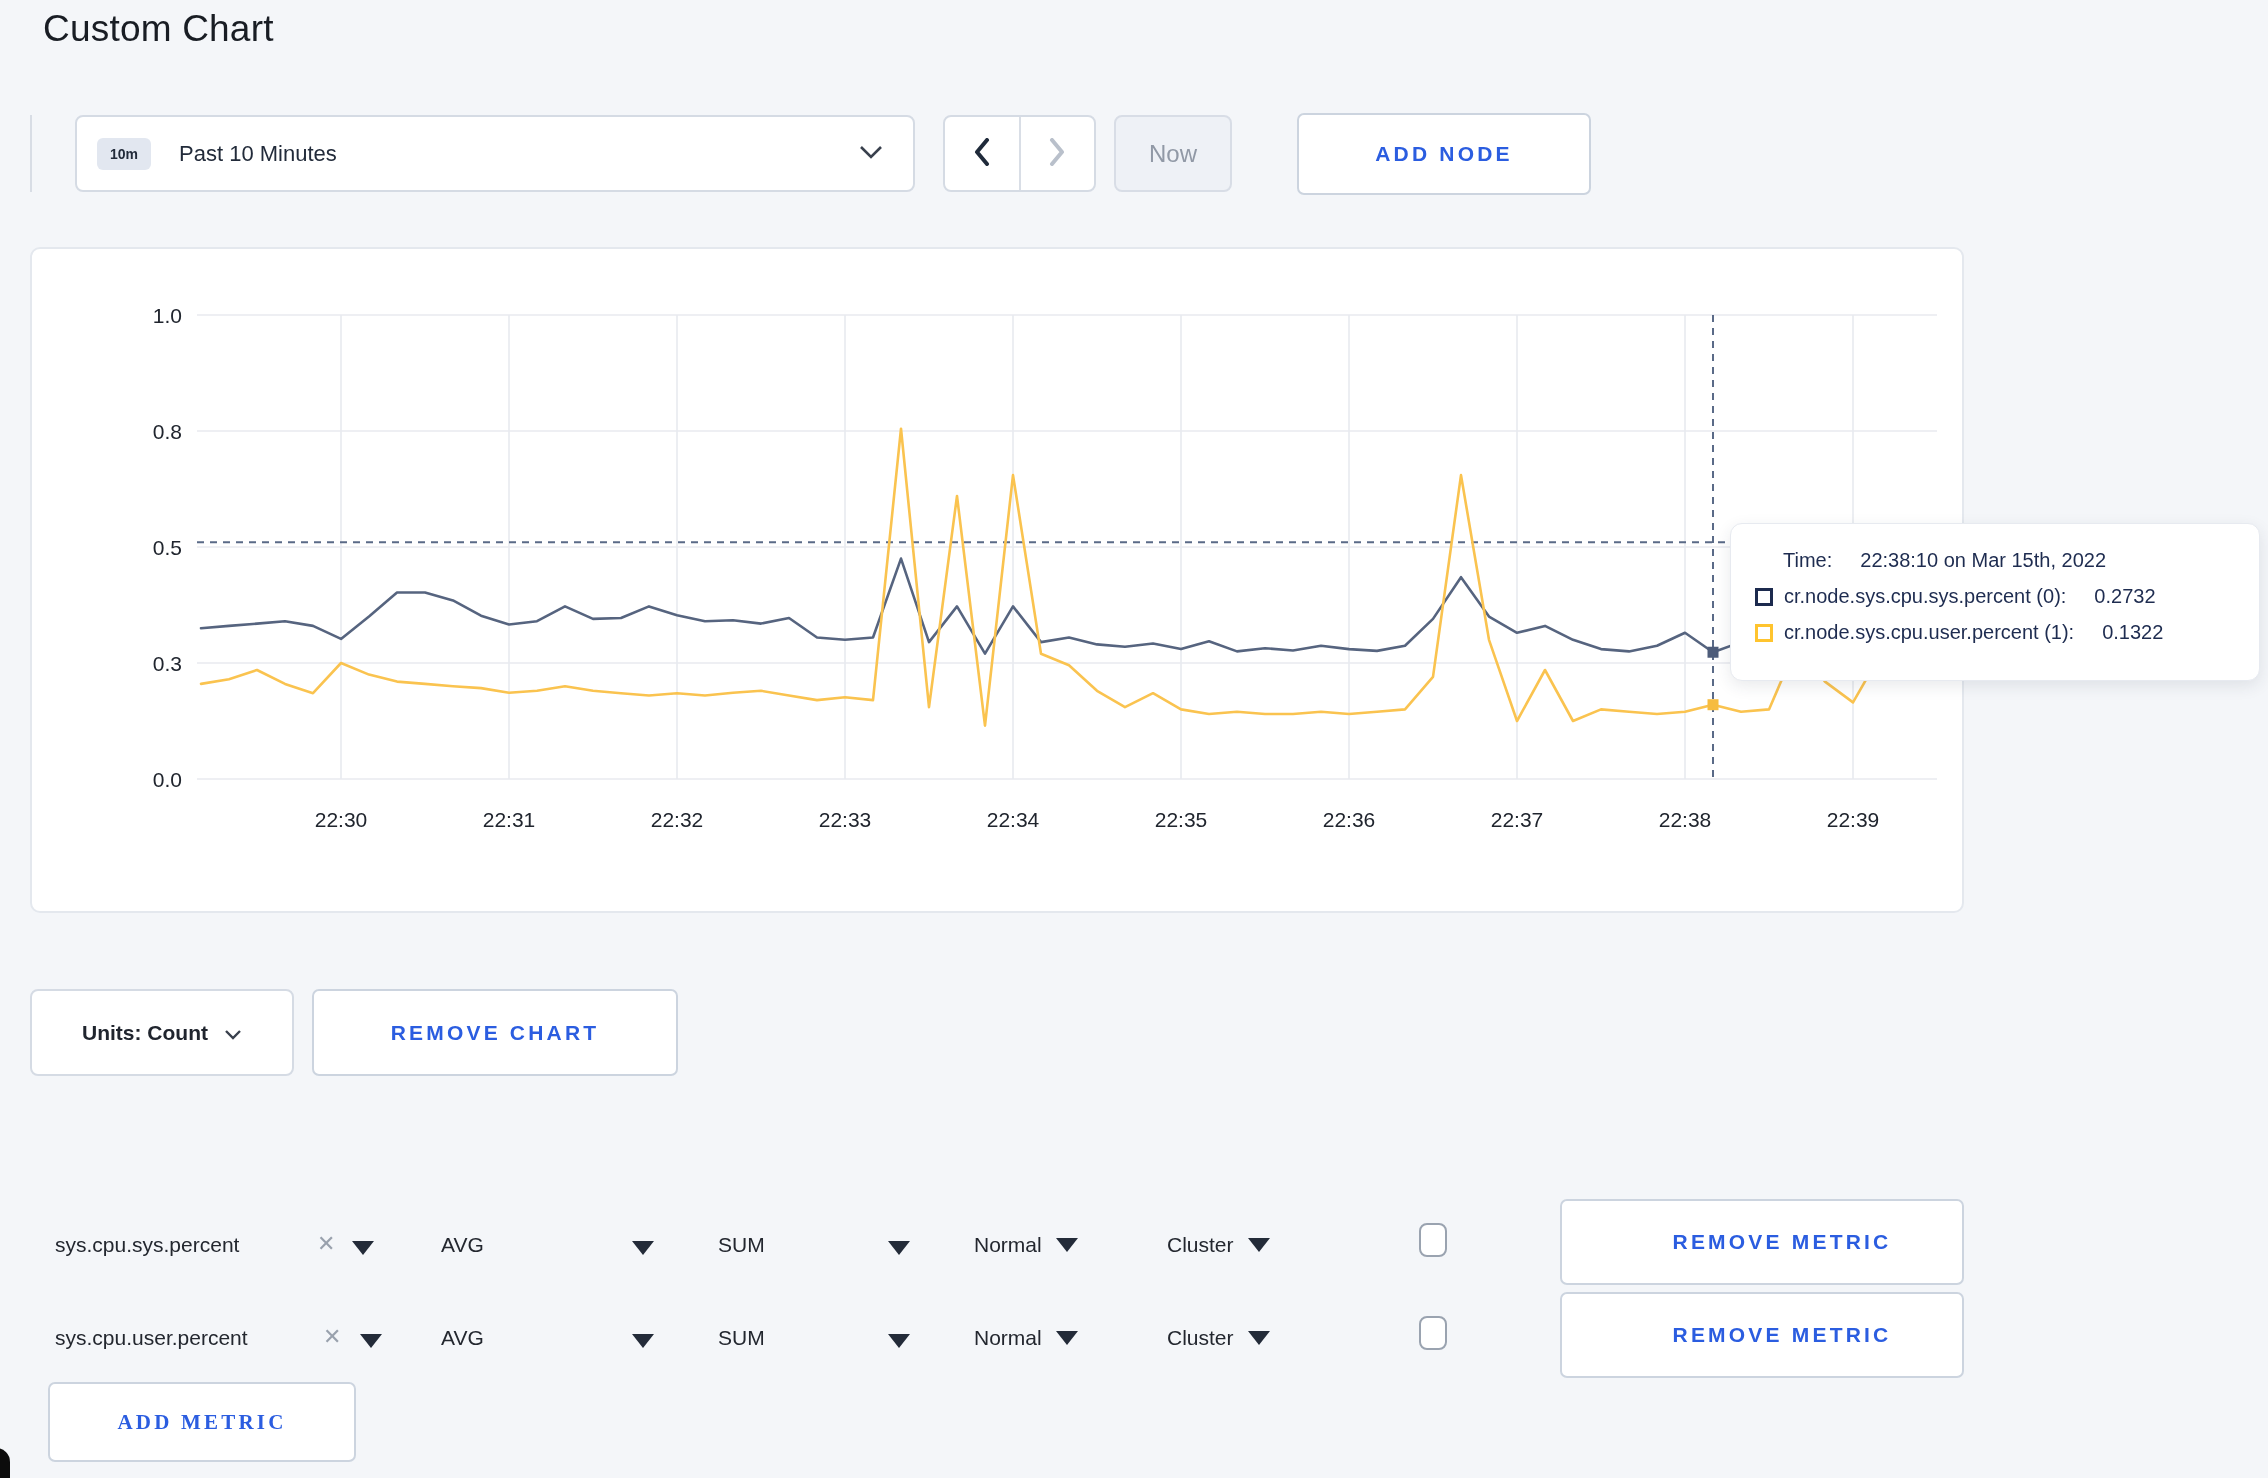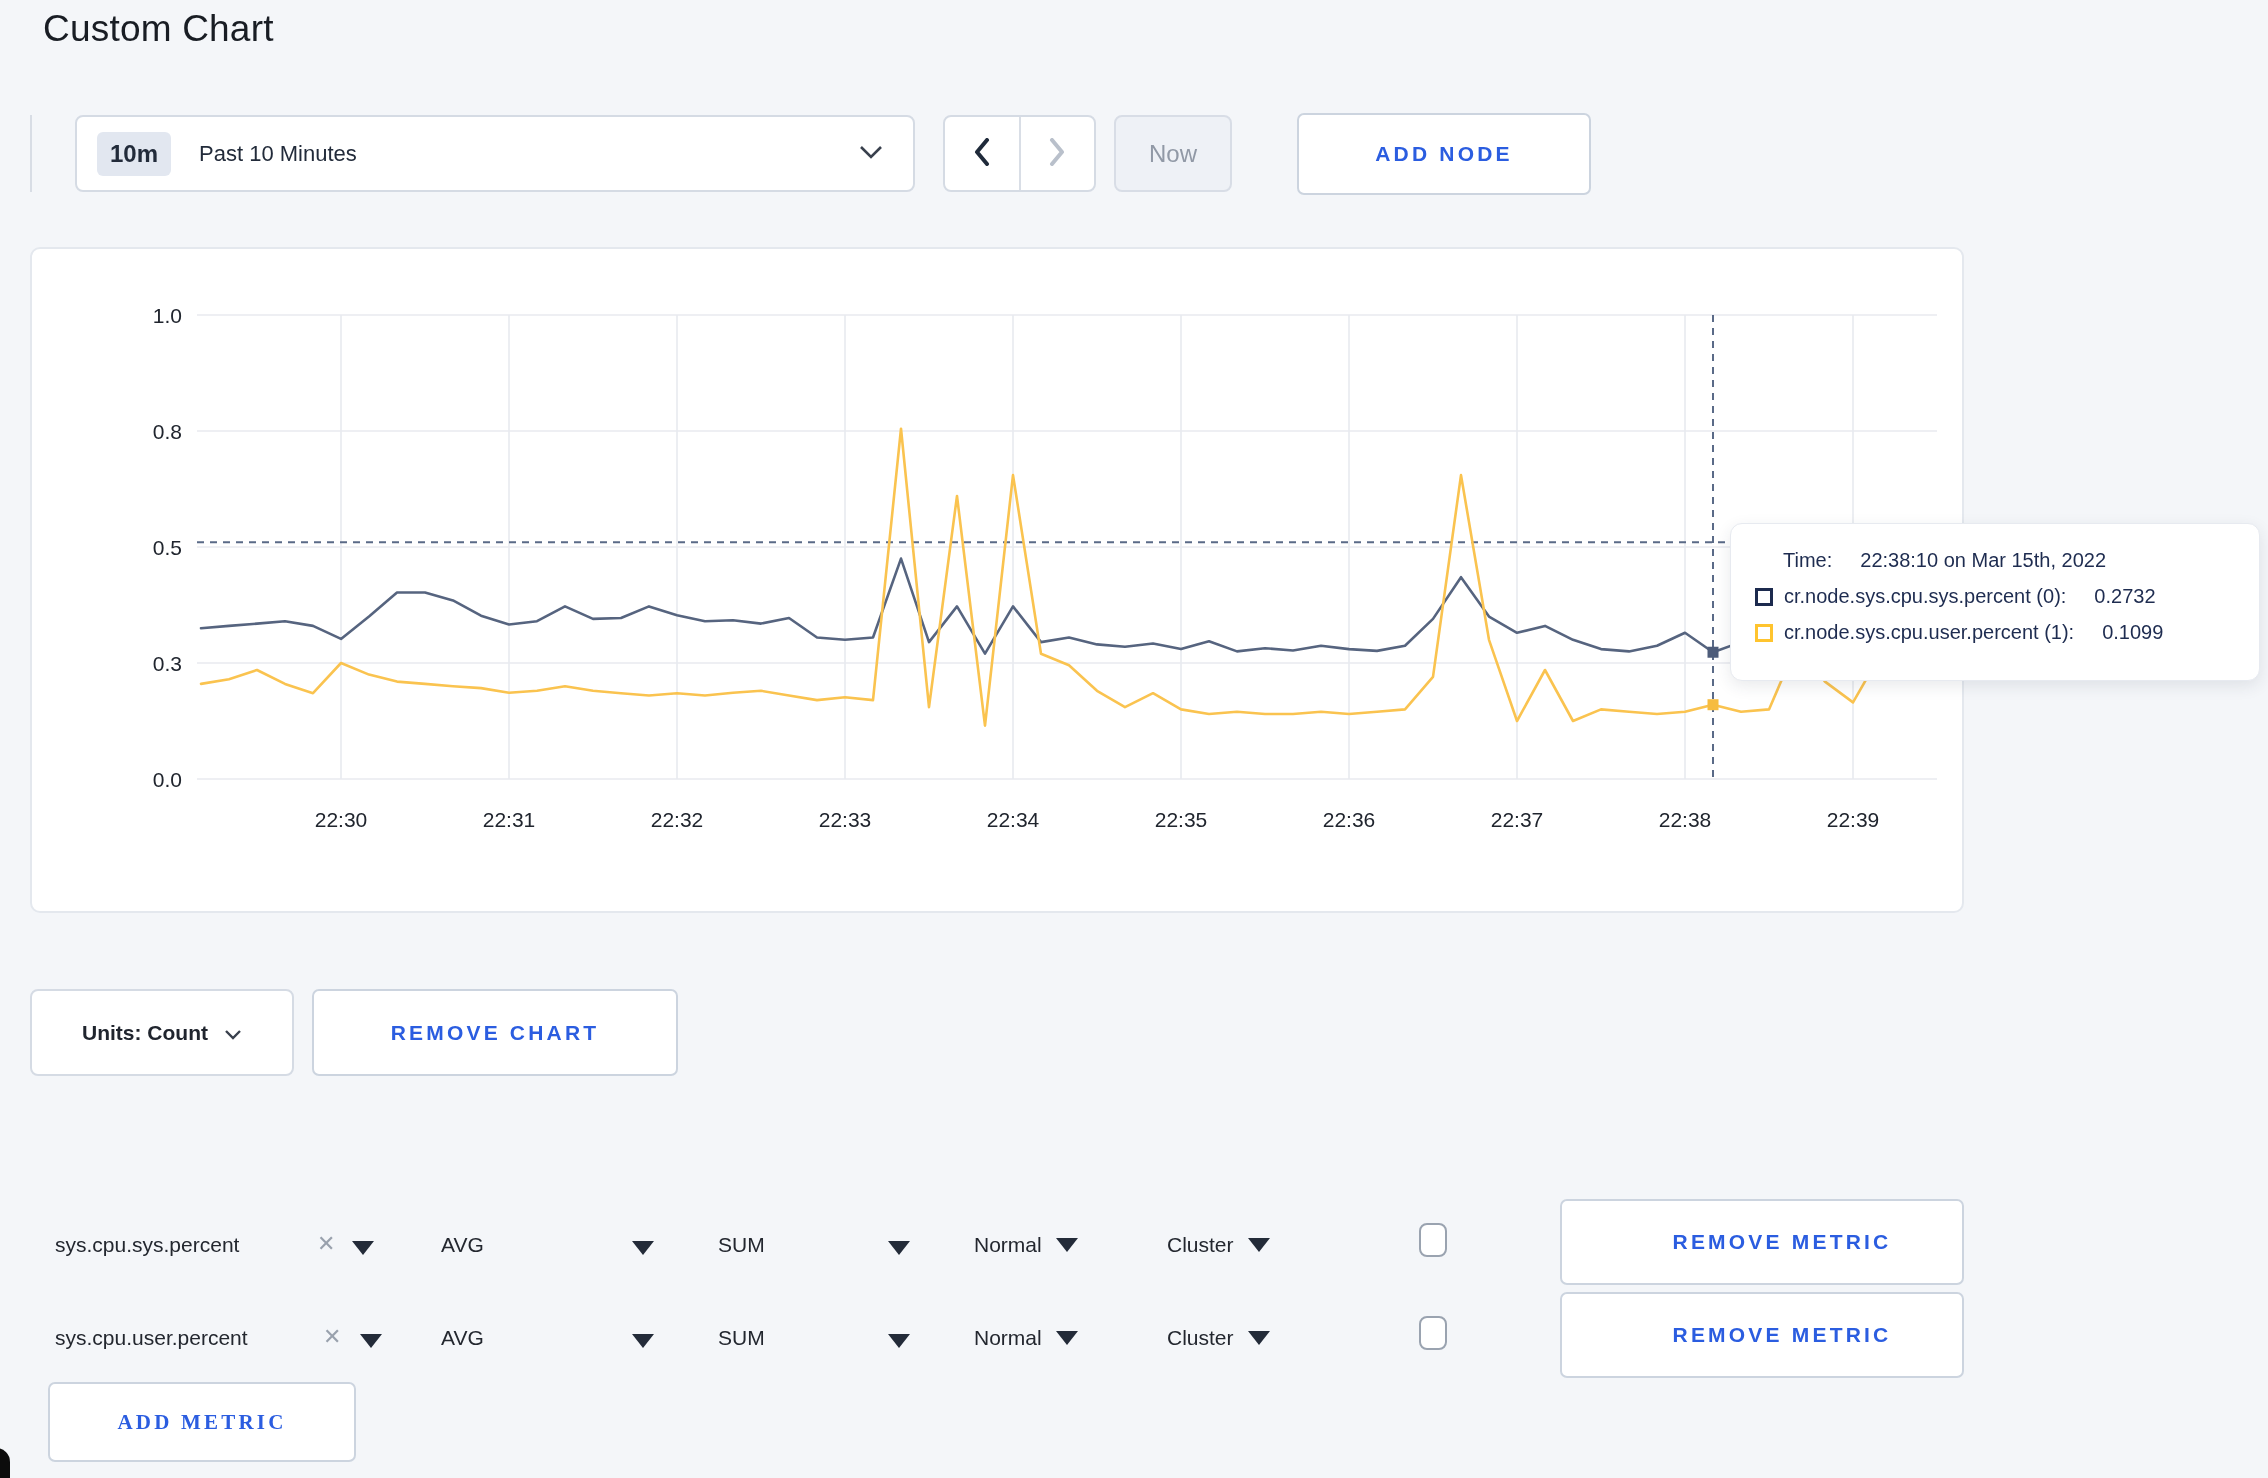--- a/index.html
+++ b/index.html
@@ -7,21 +7,21 @@
     position:relative;width:2268px;height:1478px;overflow:hidden;
     background:#f4f6f9;color:#20252e;
     font-family:"Liberation Sans",sans-serif;
   }
   .abs{position:absolute;}
   .page-title{left:43px;top:8px;font-size:37px;font-weight:500;color:#191d24;letter-spacing:.2px;}
   .v-divider{left:30px;top:115px;width:2px;height:77px;background:#d8dde5;}
 
   
   .time-select{left:75px;top:115px;width:840px;height:77px;background:#fff;border:2px solid #d5dbe4;border-radius:8px;display:flex;align-items:center;box-sizing:border-box;}
-  .range-badge{margin-left:20px;background:#e2e7f0;border-radius:6px;padding:8px 13px;font-size:24px;font-weight:700;color:#222b3a;}
+  .range-badge{margin-left:20px;background:#e2e7f0;border-radius:6px;padding:8px 13px;font-size:14px;font-weight:700;color:#222b3a;}
   .range-label{margin-left:28px;font-size:22px;font-weight:500;color:#222b3a;}
   .chev-down{margin-left:auto;margin-right:30px;}
   .nav-group{left:943px;top:115px;width:153px;height:77px;background:#fff;border:2px solid #d5dbe4;border-radius:8px;display:flex;box-sizing:border-box;}
   .nav-half{flex:1;display:flex;align-items:center;justify-content:center;}
   .nav-half:first-child{border-right:2px solid #d9dee6;}
   .now-btn{left:1114px;top:115px;width:118px;height:77px;background:#eef1f6;border:2px solid #d8dde6;border-radius:8px;display:flex;align-items:center;justify-content:center;font-size:24px;color:#9199a6;box-sizing:border-box;}
   .blue-btn{background:#fff;border:2px solid #ccd4df;border-radius:7px;display:flex;align-items:center;justify-content:center;color:#2b5de0;font-weight:600;letter-spacing:3.2px;font-size:21px;box-sizing:border-box;}
   .add-chart{left:1297px;top:113px;width:294px;height:82px;}
 
   
@@ -150,21 +150,21 @@
       <span class="tt-val">22:38:10 on Mar 15th, 2022</span>
     </div>
     <div class="tt-row">
       <span class="tt-sq" style="border-color: rgb(28, 42, 78);"></span>
       <span class="tt-label">cr.node.sys.cpu.sys.percent (0):</span>
       <span class="tt-val">0.2732</span>
     </div>
     <div class="tt-row">
       <span class="tt-sq" style="border-color: rgb(255, 196, 46);"></span>
       <span class="tt-label">cr.node.sys.cpu.user.percent (1):</span>
-      <span class="tt-val">0.1099</span>
+      <span class="tt-val">0.1322</span>
     </div>
   </div>
 
   <div class="abs units-btn">
     <span>Units: Count</span>
     <span>
       <svg width="18" height="11" viewBox="0 0 18 11">
           <polyline points="2,2 9,9 16,2" fill="none" stroke="#39404d" stroke-width="2.4"></polyline>
         </svg>
     </span>

